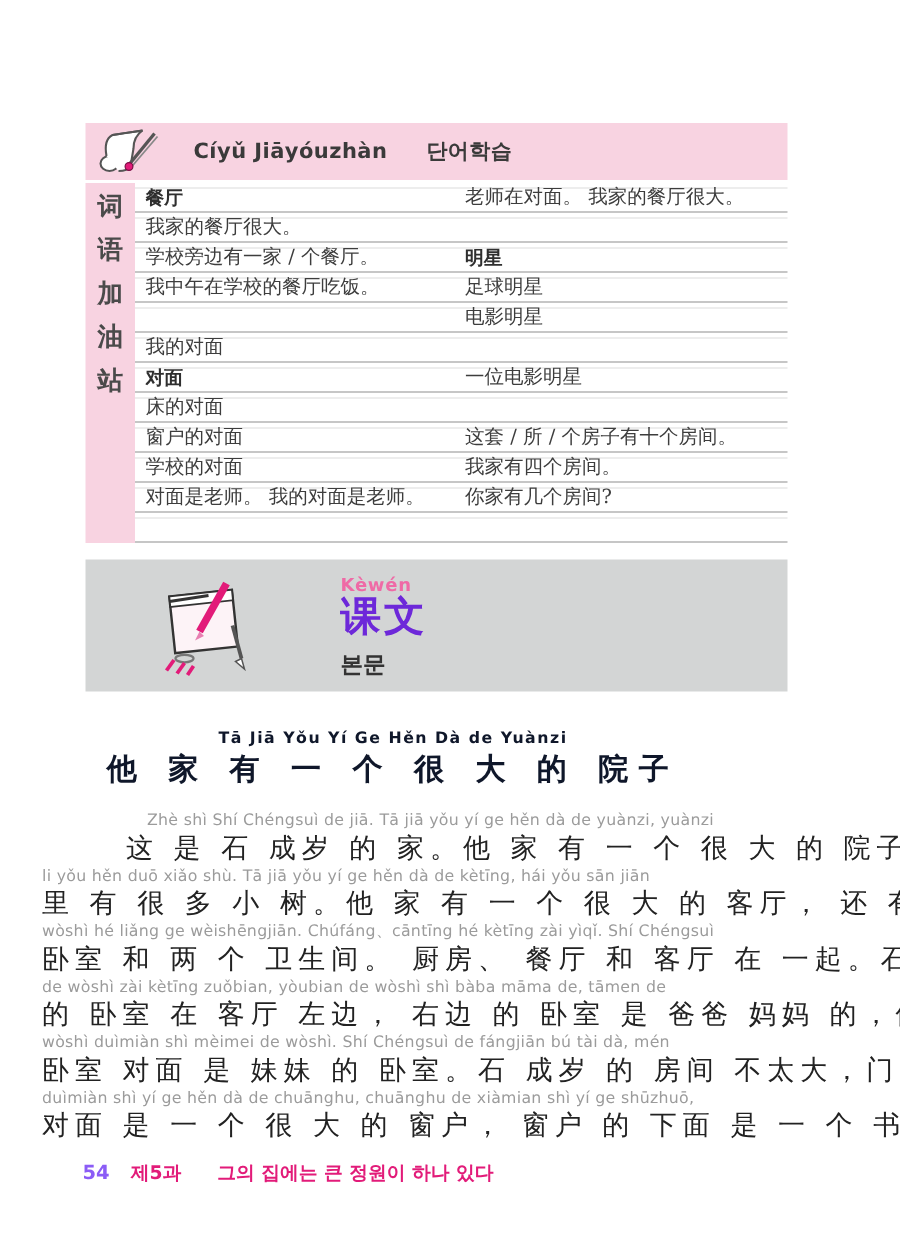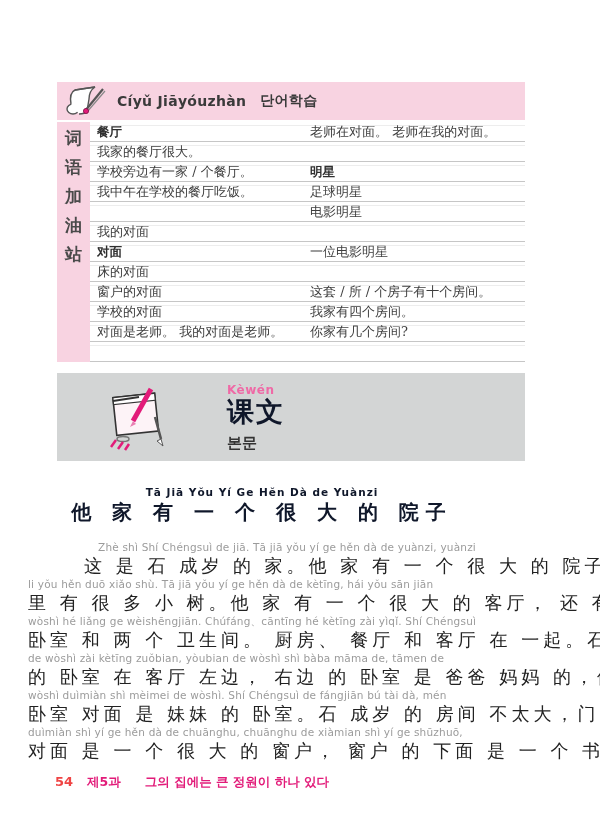--- a/index.html
+++ b/index.html
@@ -4,20 +4,21 @@
 <style>
   * { margin:0; padding:0; box-sizing:border-box; }
   body { background:#ffffff; font-family:"DejaVu Sans", sans-serif; }
   .page { position:relative; width:600px; height:835px; background:#ffffff; overflow:hidden; }
 
   
   .vocab-box { position:absolute; left:57px; top:82px; width:468px; }
   .vocab-header {
     height:38px; background:#f8d3e1; display:flex; align-items:center;
     padding-left:8px;
+    gap:12px;
   }
   .vocab-header .hdr-text { font-size:14px; color:#3a3a3a; font-weight:bold; letter-spacing:.3px; margin-left:10px; }
   .vocab-header .hdr-kr { margin-left:14px; }
   .vocab-body { display:flex; margin-top:2px; }
   .vocab-sidebar {
     width:33px; height:240px; background:#f8d3e1; flex:0 0 33px;
     display:flex; flex-direction:column; align-items:center; padding-top:8px;
   }
   .vocab-sidebar span { font-size:17px; color:#4a4a4a; line-height:1; margin-bottom:12px; font-family:"DejaVu Serif", serif; font-weight:bold; }
   .vocab-table {
@@ -39,39 +40,39 @@
   .vt-b { font-family:"DejaVu Sans", sans-serif; font-weight:bold; font-size:12.5px; color:#2f2f2f; }
 
   
   .kewen-banner {
     position:absolute; left:57px; top:373px; width:468px; height:88px;
     background:#d3d5d5; display:flex; align-items:center;gap:32px;
   }
   .kewen-icon-wrap { margin-left:42px; width:80px; height:80px; flex:0 0 80px; position:relative; }
   .kewen-text { margin-left:16px; padding-top:2px; }
   .kewen-pinyin { font-size:12px; color:#ef6aa6; font-weight:bold; letter-spacing:.5px; }
-  .kewen-hanzi { font-size:27px; color:#0f172a; font-weight:bold; line-height:1.1; font-family:"DejaVu Serif", serif; letter-spacing:2px; }
+  .kewen-hanzi { font-size:27px; color:#6d28d9; font-weight:bold; line-height:1.1; font-family:"DejaVu Serif", serif; letter-spacing:2px; }
   .kewen-korean { font-size:15px; color:#333; margin-top:7px; font-weight:bold; }
 
   
   .lesson-title { position:absolute; left:0; top:486px; width:524px; text-align:center; color:#0f172a; }
   .lesson-title .t-pinyin { font-size:10.5px; font-weight:bold; letter-spacing:1px; }
   .lesson-title .t-hanzi { font-size:20px; font-weight:bold; letter-spacing:7px; margin-top:1px; font-family:"DejaVu Sans", sans-serif; }
 
   
   .lesson-body { position:absolute; left:28px; top:541px; width:550px; }
   .line-pair { margin-bottom:1px; }
   .lp-pinyin { font-size:10.5px; color:#9b9b9b; letter-spacing:.2px; line-height:13px; white-space:nowrap; }
   .lp-hanzi  { font-family:"DejaVu Serif", serif; font-size:18px; color:#222; letter-spacing:4px; line-height:23px; white-space:nowrap; }
   .indent-p { padding-left:70px; }
   .indent-h { padding-left:56px; }
 
   
   .footer { position:absolute; left:55px; top:774px; display:flex; align-items:baseline; }
-  .footer .pg { font-size:13px; color:#ef4444; font-weight:bold; }
+  .footer .pg { font-size:13px; color:#8b5cf6; font-weight:bold; }
   .footer .lesson-no { font-size:12.5px; color:#e21b79; font-weight:bold; margin-left:14px; }
   .footer .lesson-kr { font-size:12.5px; color:#e21b79; font-weight:bold; margin-left:24px; }
 
   svg { display:block; }
 </style>
 </head>
 <body>
 
 <div class="page">
 
@@ -94,21 +95,21 @@
       <div class="vocab-sidebar">
         <span>词</span>
         <span>语</span>
         <span>加</span>
         <span>油</span>
         <span>站</span>
       </div>
       <div class="vocab-table">
         <div class="vt-row">
           <div class="vt-cell-l vt-b">餐厅</div>
-          <div class="vt-cell-r">老师在对面。 老师在我的对面。</div>
+          <div class="vt-cell-r">老师在对面。 我家的餐厅很大。</div>
         </div>
         <div class="vt-row">
           <div class="vt-cell-l">我家的餐厅很大。</div>
           <div class="vt-cell-r"></div>
         </div>
         <div class="vt-row">
           <div class="vt-cell-l">学校旁边有一家 / 个餐厅。</div>
           <div class="vt-cell-r vt-b">明星</div>
         </div>
         <div class="vt-row">

